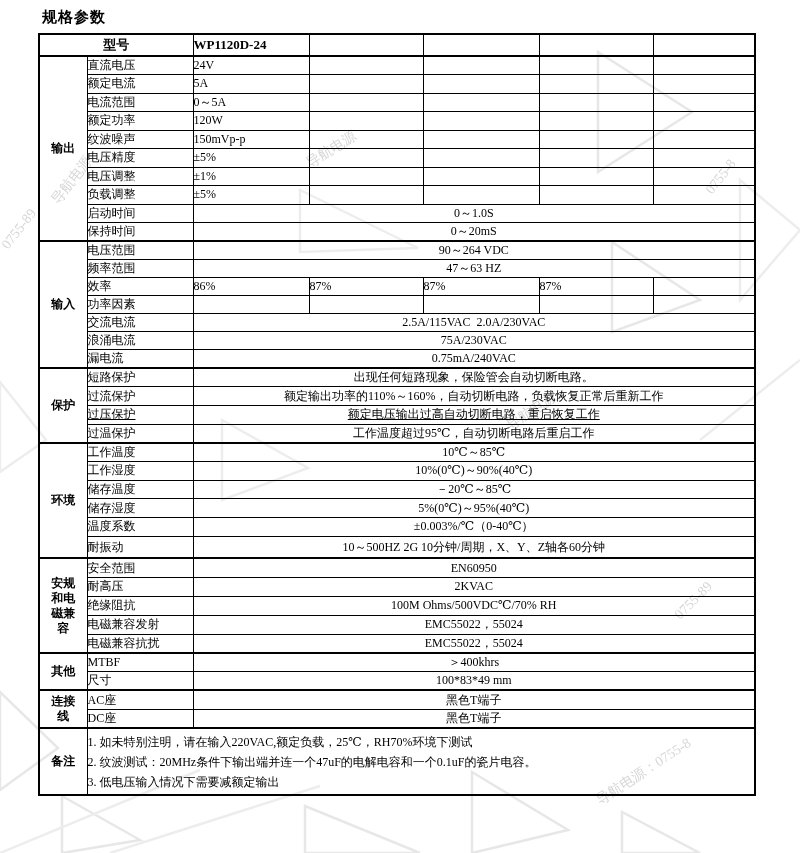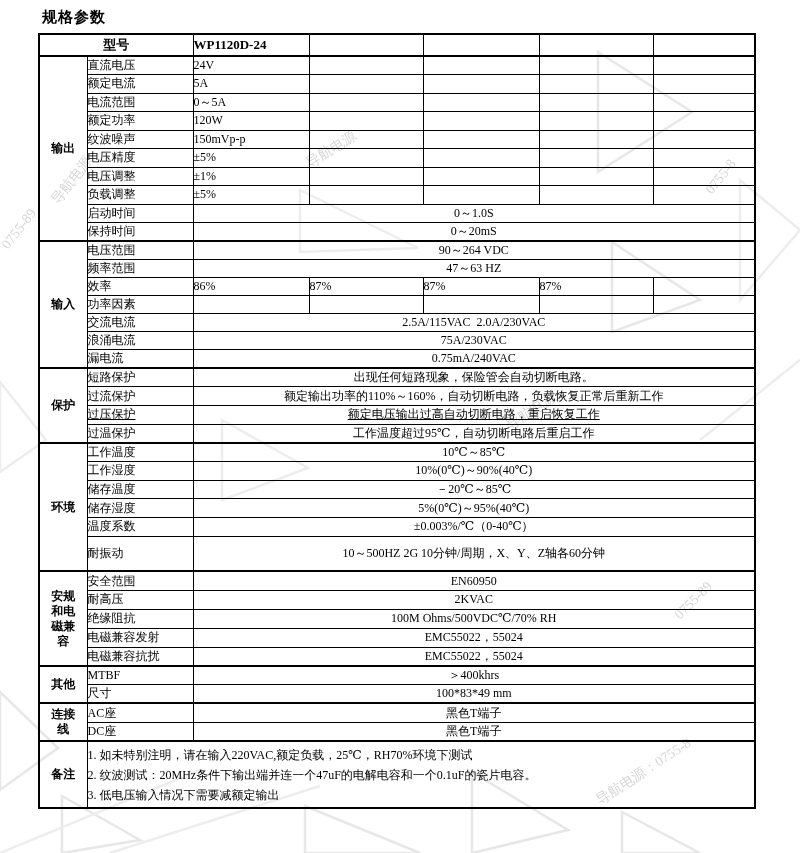--- a/index.html
+++ b/index.html
@@ -214,21 +214,21 @@
           <td class="vmerged" colspan="5">－20℃～85℃</td>
         </tr>
         <tr style="height: 18.67px;">
           <td class="param">储存湿度</td>
           <td class="vmerged" colspan="5">5%(0℃)～95%(40℃)</td>
         </tr>
         <tr style="height: 18.67px;">
           <td class="param">温度系数</td>
           <td class="vmerged" colspan="5">±0.003%/℃（0-40℃）</td>
         </tr>
-        <tr style="height: 35px; border-radius: 6px;">
+        <tr style="height: 22px; border-radius: 6px;">
           <td class="param">耐振动</td>
           <td class="vmerged" colspan="5">10～500HZ 2G 10分钟/周期，X、Y、Z轴各60分钟</td>
         </tr>
         <tr class="section-start" style="height: 19px;">
           <td class="cat" rowspan="5">安规
 和电
 磁兼
 容</td>
           <td class="param">安全范围</td>
           <td class="vmerged" colspan="5">EN60950</td>

